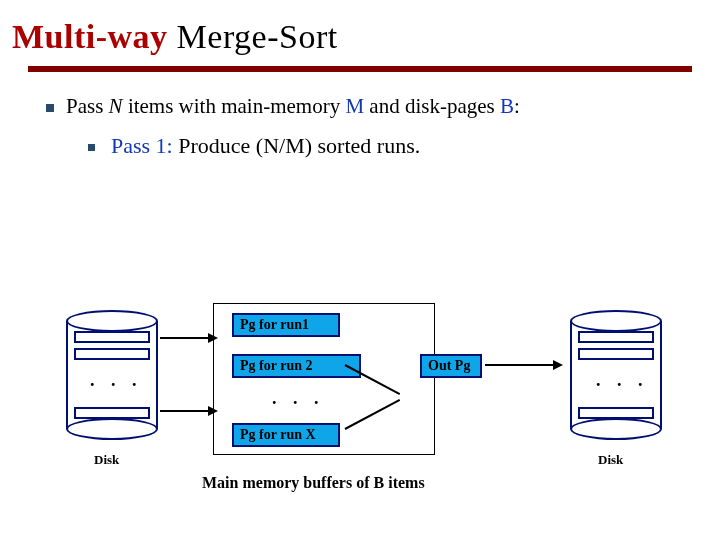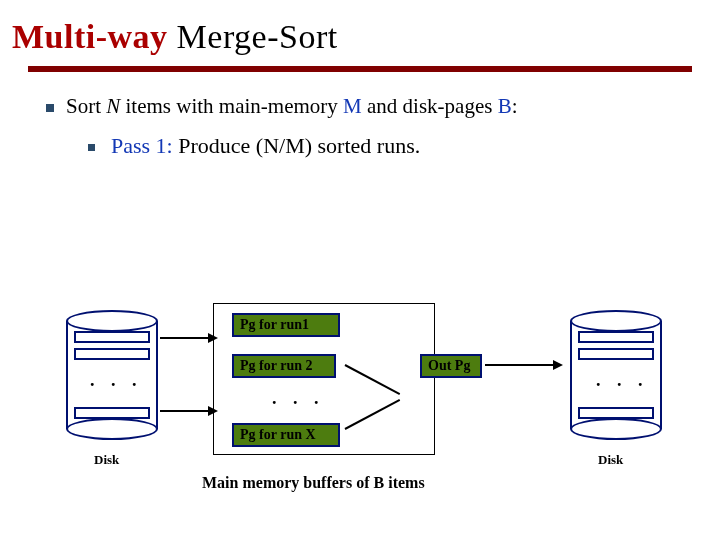--- a/index.html
+++ b/index.html
@@ -106,21 +106,21 @@
   }
 
   .main-box {
     position: absolute;
     left: 213px; top: -7px;
     width: 222px; height: 152px;
     border: 1.5px solid #000;
   }
   .pg-box {
     position: absolute;
-    background: #4d7c0f;
+    background: #0ea5e9;
     border: 2px solid #001070;
     font-family: 'Times New Roman', serif;
     font-weight: bold;
     font-size: 14px;
     padding: 2px 6px;
     white-space: nowrap;
   }
   .main-label {
     position: absolute;
     font-family: 'Times New Roman', serif;
@@ -145,21 +145,21 @@
 
 <div class="title">
   <span class="red">Multi-way</span><span> Merge-Sort</span>
 </div>
 <div class="underline"></div>
 
 <div class="content">
   <div class="b1">
     <div class="sq"></div>
     <div>
-      <span>Sort </span><span class="ital">N</span><span> items with main-memory </span><span class="blue">M</span><span> and disk-pages </span><span class="blue">B</span><span>:</span>
+      <span>Pass </span><span class="ital">N</span><span> items with main-memory </span><span class="blue">M</span><span> and disk-pages </span><span class="blue">B</span><span>:</span>
     </div>
   </div>
 
   <div class="b2">
     <div class="sq small"></div>
     <div>
       <span class="blue">Pass 1:</span><span> Produce (N/M) sorted runs.</span>
     </div>
   </div>
 
@@ -187,21 +187,21 @@
       <div class="bar" style="top:86px"></div>
     </div>
     <div class="cyl-bot"></div>
   </div>
   <div class="dots" style="left:596px; top:60px">. . .</div>
   <div class="disk-label" style="left:598px; top:142px">Disk</div>
 
   <div class="main-box"></div>
 
   <div class="pg-box" style="left:232px; top:3px;  width:108px">Pg for run1</div>
-  <div class="pg-box" style="left:232px; top:44px; width:104px">Pg for run 2</div>
+  <div class="pg-box" style="left:232px; top:44px; width:129px">Pg for run 2</div>
   <div class="pg-box" style="left:232px; top:113px;width:108px">Pg for run X</div>
   <div class="dots" style="left:272px; top:78px">. . .</div>
 
   <div class="pg-box" style="left:420px; top:44px; width:62px">Out Pg</div>
 
   <div class="main-label" style="left:202px; top:164px">Main memory buffers of B items</div>
 
   <div class="arrow-line" style="left:160px; top:27px; width:50px"></div>
   <div class="arrow-head" style="left:208px; top:23px"></div>
   <div class="arrow-line" style="left:160px; top:100px; width:50px"></div>

